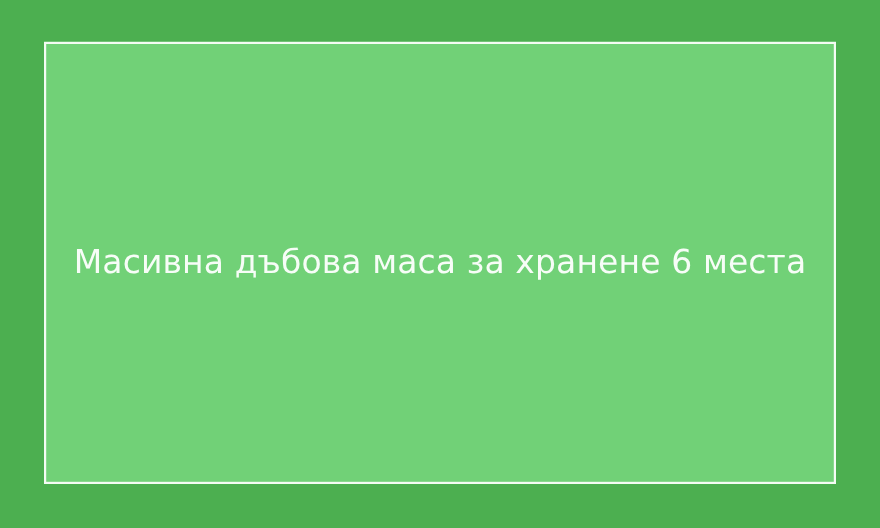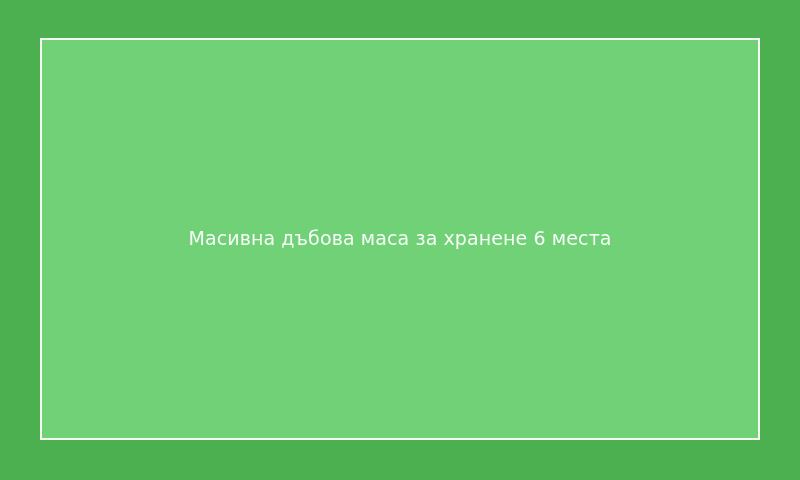--- a/index.html
+++ b/index.html
@@ -40,21 +40,21 @@
     text-align: center;
   }
 
   .placeholder-caption {
     display: block;
     width: 100%;
     padding: 0 24px;
     box-sizing: border-box;
     color: rgba(255, 255, 255, 0.94);
     font-family: "DejaVu Sans", "Liberation Sans", sans-serif;
-    font-size: 19px;
+    font-size: 30px;
     font-weight: 400;
     line-height: 1.25;
     letter-spacing: 0.1px;
     white-space: nowrap;
     text-align: center;
   }
 </style>
 </head>
 <body>
 

